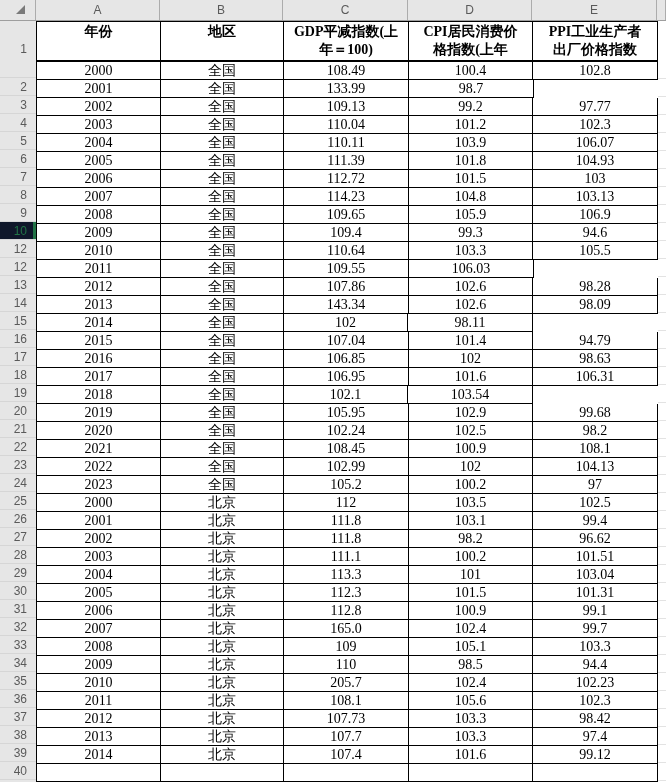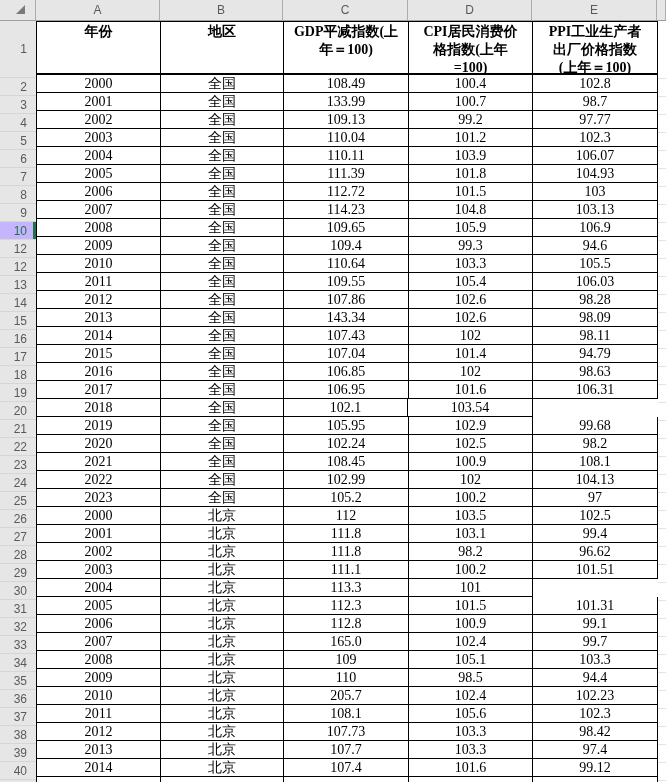--- a/index.html
+++ b/index.html
@@ -34,33 +34,33 @@
   
   .body { display: flex; height: 761px; align-items: stretch; }
 
   .rowhead-col { width: 36px; flex: none; background: #E6E6E6; display: flex; flex-direction: column; }
   .rowhead {
     flex: none; height: 18px; display: flex; align-items: center; justify-content: flex-end;
     padding-right: 9px; color: #5A5A5A; font-size: 12px; position: relative;
     border-bottom: 1px solid #D6D6D6;
   }
   .rowhead.r1 { height: 57px; }
-  .rowhead.selected { background: #c4b5fd; color: var(--accent); }
+  .rowhead.selected { background: #0f172a; color: var(--accent); }
   .rowhead.selected::after {
     content: ""; position: absolute; right: 0; top: 0; bottom: 0; width: 3px;
     background: var(--accent);
   }
 
   .sheet {
     flex: none; display: flex; flex-direction: column;
     border-left: 1px solid #000; border-top: 1px solid #000;
     font-family: "Liberation Serif", serif; color: #000;
   }
   .row { display: flex; height: 18px; flex: none; }
-  .row.hrow { height: 53px; font-family: Liberation Serif, serif; }
+  .row.hrow { height: 40px; font-family: Liberation Serif, serif; }
   .cell {
     flex: none; display: flex; align-items: center; justify-content: center;
     font-size: 14px; border-right: 1px solid #000; border-bottom: 1px solid #000;
     overflow: hidden; white-space: nowrap;
   }
   .hrow .cell {
     font-weight: bold; white-space: pre-line; text-align: center;
     align-items: flex-start; line-height: 18px; padding-top: 1px;
     border-bottom-width: 2px;
   }
@@ -152,21 +152,20 @@
             <div class="cell w-a">2000</div>
             <div class="cell w-b">全国</div>
             <div class="cell w-c">108.49</div>
             <div class="cell w-d">100.4</div>
             <div class="cell w-e">102.8</div>
           </div>
           <div class="row">
             <div class="cell w-a">2001</div>
             <div class="cell w-b">全国</div>
             <div class="cell w-c">133.99</div>
-            <div class="cell w-d">100.7</div>
             <div class="cell w-e">98.7</div>
           </div>
           <div class="row">
             <div class="cell w-a">2002</div>
             <div class="cell w-b">全国</div>
             <div class="cell w-c">109.13</div>
             <div class="cell w-d">99.2</div>
             <div class="cell w-e">97.77</div>
           </div>
           <div class="row">
@@ -222,41 +221,39 @@
             <div class="cell w-a">2010</div>
             <div class="cell w-b">全国</div>
             <div class="cell w-c">110.64</div>
             <div class="cell w-d">103.3</div>
             <div class="cell w-e">105.5</div>
           </div>
           <div class="row">
             <div class="cell w-a">2011</div>
             <div class="cell w-b">全国</div>
             <div class="cell w-c">109.55</div>
-            <div class="cell w-d">105.4</div>
             <div class="cell w-e">106.03</div>
           </div>
           <div class="row">
             <div class="cell w-a">2012</div>
             <div class="cell w-b">全国</div>
             <div class="cell w-c">107.86</div>
             <div class="cell w-d">102.6</div>
             <div class="cell w-e">98.28</div>
           </div>
           <div class="row">
             <div class="cell w-a">2013</div>
             <div class="cell w-b">全国</div>
             <div class="cell w-c">143.34</div>
             <div class="cell w-d">102.6</div>
             <div class="cell w-e">98.09</div>
           </div>
           <div class="row">
             <div class="cell w-a">2014</div>
             <div class="cell w-b">全国</div>
-            <div class="cell w-c">107.43</div>
             <div class="cell w-d">102</div>
             <div class="cell w-e">98.11</div>
           </div>
           <div class="row">
             <div class="cell w-a">2015</div>
             <div class="cell w-b">全国</div>
             <div class="cell w-c">107.04</div>
             <div class="cell w-d">101.4</div>
             <div class="cell w-e">94.79</div>
           </div>
@@ -341,20 +338,21 @@
             <div class="cell w-b">北京</div>
             <div class="cell w-c">111.1</div>
             <div class="cell w-d">100.2</div>
             <div class="cell w-e">101.51</div>
           </div>
           <div class="row">
             <div class="cell w-a">2004</div>
             <div class="cell w-b">北京</div>
             <div class="cell w-c">113.3</div>
             <div class="cell w-d">101</div>
+            <div class="cell w-e">103.04</div>
           </div>
           <div class="row">
             <div class="cell w-a">2005</div>
             <div class="cell w-b">北京</div>
             <div class="cell w-c">112.3</div>
             <div class="cell w-d">101.5</div>
             <div class="cell w-e">101.31</div>
           </div>
           <div class="row">
             <div class="cell w-a">2006</div>

